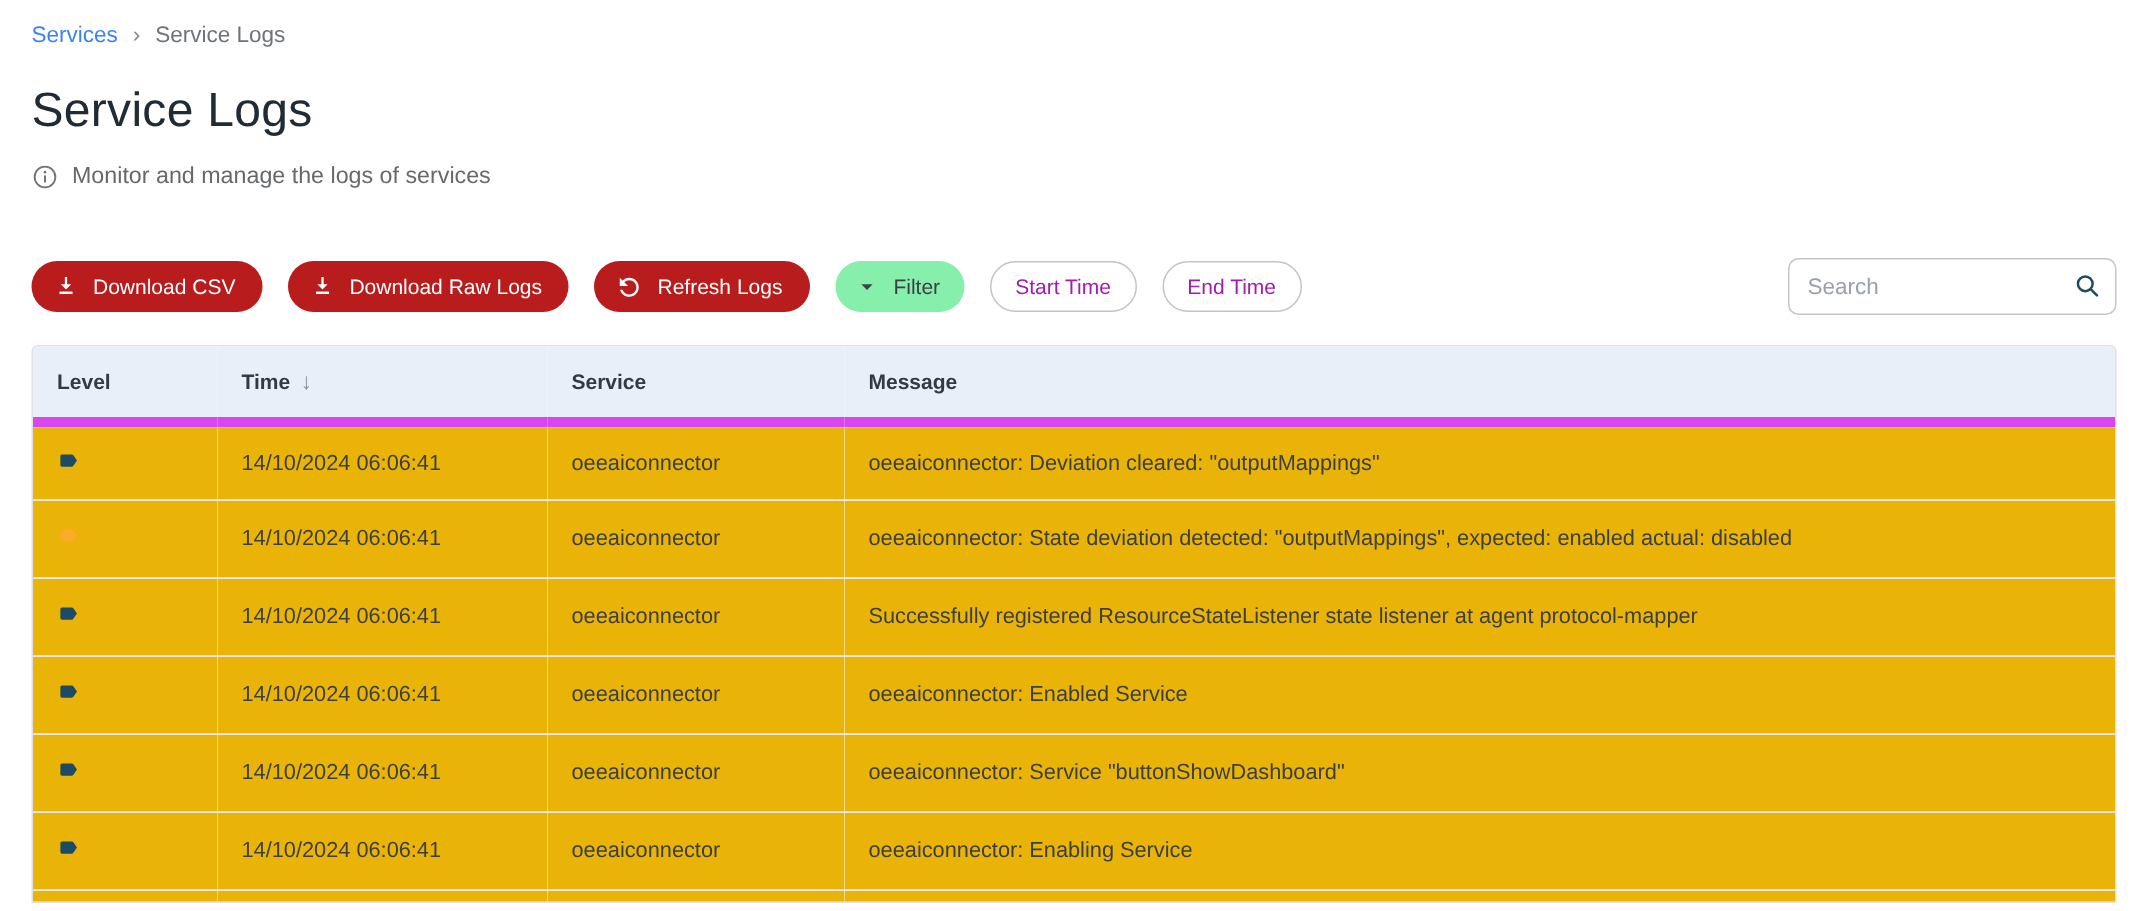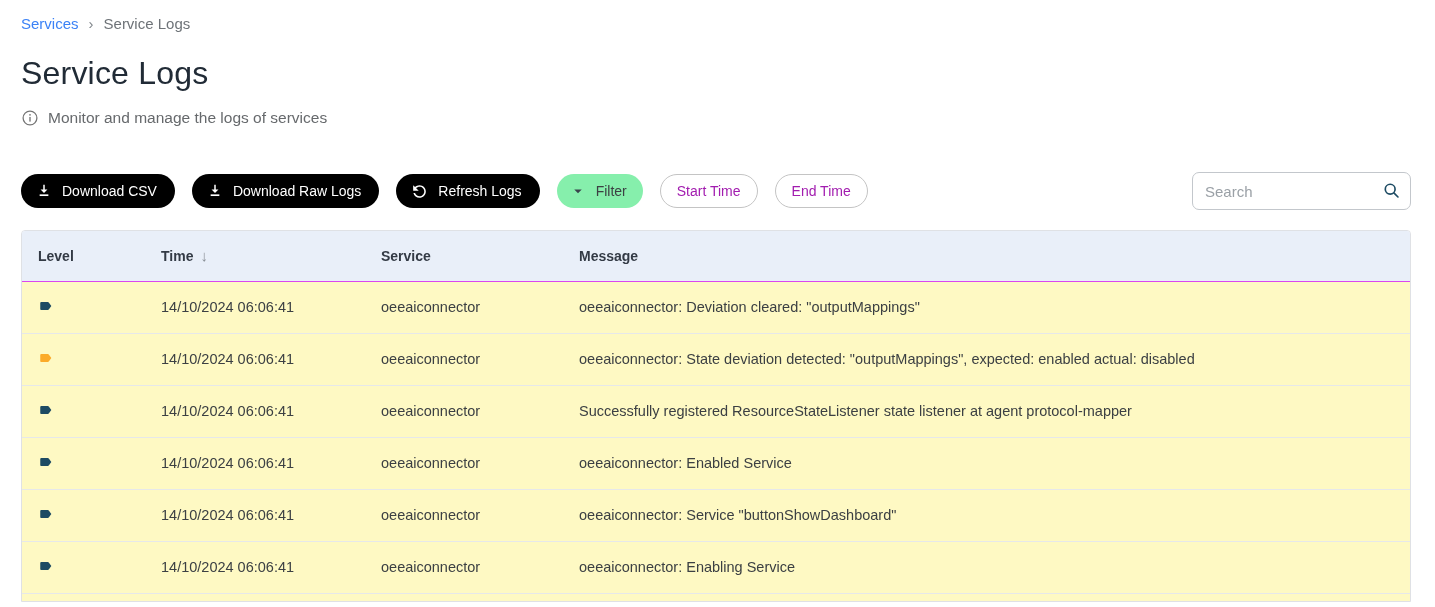--- a/index.html
+++ b/index.html
@@ -34,21 +34,21 @@
   .subtitle svg { flex: 0 0 auto; }
 
   
   .toolbar { margin-top: 46px; display: flex; align-items: center; gap: 17px; height: 36px; }
   .btn {
     display: inline-flex; align-items: center; gap: 9px;
     height: 34px; padding: 0 18px 0 14px;
     border: none; border-radius: 17px;
     font-family: inherit; font-size: 14px; cursor: pointer; white-space: nowrap;
   }
-  .btn-primary { background: #000000; color: #ffffff; font-weight: 500; }
+  .btn-primary { background: #b91c1c; color: #ffffff; font-weight: 500; }
   .btn-filter  { background: #86efac; color: #3c4043; padding: 0 16px 0 12px; }
   .btn-outline { background: #ffffff; color: #a21caf; border: 1px solid #c4c4c4; padding: 0 16px; }
   .btn svg { display: block; }
 
   .search-wrap {
     margin-left: auto;
     position: relative;
     width: 219px; height: 38px;
   }
   .search-input {
@@ -75,30 +75,30 @@
   table { width: 100%; border-collapse: collapse; table-layout: fixed; }
   col.c-level { width: 123px; }
   col.c-time { width: 220px; }
   col.c-service { width: 198px; }
   thead th {
     background: #e9eff9;
     height: 50px;
     text-align: left;
     padding: 0 16px;
     font-size: 14px; font-weight: 700; color: #333a45;
-    border-bottom: 1px solid #d946ef;
+    border-bottom: 7px solid #d946ef;
   }
   th .sort-arrow { color: #8a9097; font-weight: 400; font-size: 15px; margin-left: 7px; }
   tbody td {
     height: 52px;
     padding: 0 16px;
     font-size: 14.5px; color: #3c4043;
     border-bottom: 1px solid #e6e8ea;
     white-space: nowrap; overflow: hidden; text-overflow: ellipsis;
-    background: #fef9c3;
+    background: #eab308;
   }
   tr.partial td { height: 10px; border-bottom: none; }
   .tag { display: inline-block; line-height: 0; }
   .tag-info svg path { fill: #1d4b63; }
   .tag-warning svg path { fill: #fbab2a; }
 </style>
 </head>
 <body>
 
 <nav class="breadcrumb">

